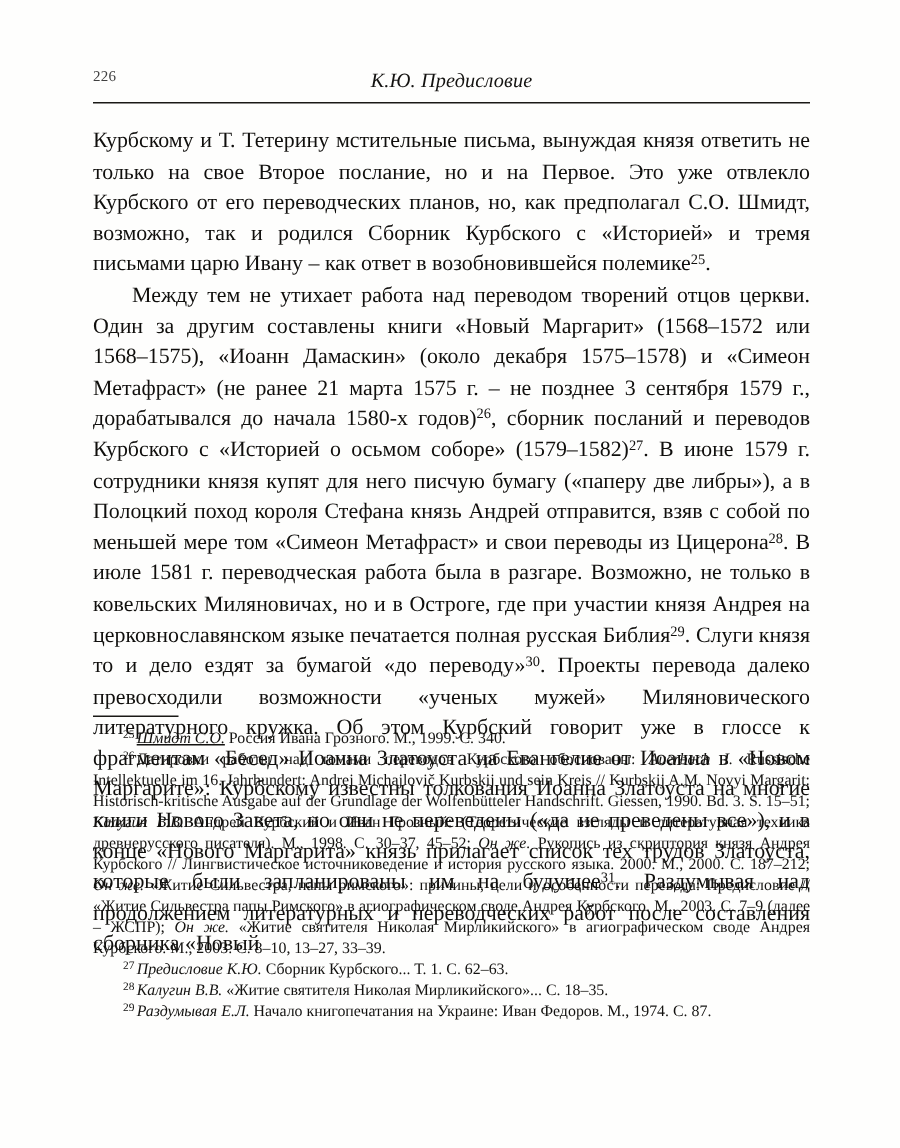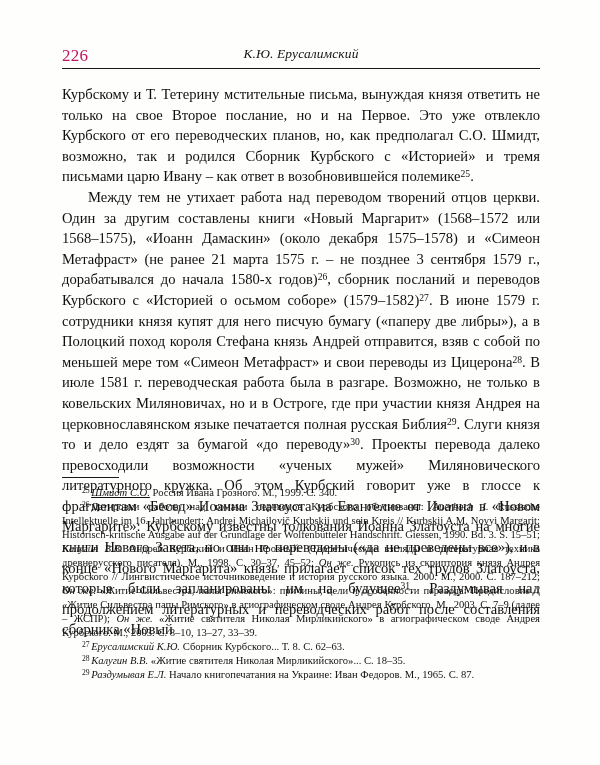--- a/index.html
+++ b/index.html
@@ -29,23 +29,23 @@
     position: absolute;
     left: 62px;
     top: 46px;
     width: 478px;
     height: 18px;
   }
   .folio {
     position: absolute;
     left: 0;
     top: 0;
-    font-size: 17px;
+    font-size: 10px;
     letter-spacing: 0.2px;
-    color: #be185d;
+    color: #404040;
   }
   .head-author {
     position: absolute;
     left: 0;
     top: 0;
     width: 478px;
     text-align: center;
     font-style: italic;
     font-size: 13.5px;
     letter-spacing: 0.1px;
@@ -121,40 +121,40 @@
   .it { font-style: italic; }
   .it-u { font-style: italic; text-decoration: underline; }
 </style>
 </head>
 <body>
 
 <div class="page">
 
   <div class="running-head">
     <span class="folio">226</span>
-    <span class="head-author">К.Ю. Ерусалимский</span>
+    <span class="head-author">К.Ю. Предисловие</span>
   </div>
   <div class="head-rule"></div>
 
   <div class="body-text">
     <p class="no-indent"><span>Курбскому и Т. Тетерину мстительные письма, вынуждая князя ответить не только на свое Второе послание, но и на Первое. Это уже отвлекло Курбского от его переводческих планов, но, как предполагал С.О. Шмидт, возможно, так и родился Сборник Курбского с «Историей» и тремя письмами царю Ивану – как ответ в возобновившейся полемике</span><sup>25</sup><span>.</span></p>
     <p><span>Между тем не утихает работа над переводом творений отцов церкви. Один за другим составлены книги «Новый Маргарит» (1568–1572 или 1568–1575), «Иоанн Дамаскин» (около декабря 1575–1578) и «Симеон Метафраст» (не ранее 21 марта 1575 г. – не позднее 3 сентября 1579 г., дорабатывался до начала 1580-х годов)</span><sup>26</sup><span>, сборник посланий и переводов Курбского с «Историей о осьмом соборе» (1579–1582)</span><sup>27</sup><span>. В июне 1579 г. сотрудники князя купят для него писчую бумагу («паперу две либры»), а в Полоцкий поход короля Стефана князь Андрей отправится, взяв с собой по меньшей мере том «Симеон Метафраст» и свои переводы из Цицерона</span><sup>28</sup><span>. В июле 1581 г. переводческая работа была в разгаре. Возможно, не только в ковельских Миляновичах, но и в Остроге, где при участии князя Андрея на церковнославянском языке печатается полная русская Библия</span><sup>29</sup><span>. Слуги князя то и дело ездят за бумагой «до переводу»</span><sup>30</sup><span>. Проекты перевода далеко превосходили возможности «ученых мужей» Миляновического литературного кружка. Об этом Курбский говорит уже в глоссе к фрагментам «Бесед» Иоанна Златоуста на Евангелие от Иоанна в «Новом Маргарите»: Курбскому известны толкования Иоанна Златоуста на многие книги Нового Завета, но они не переведены («да не преведены все»), и в конце «Нового Маргарита» князь прилагает список тех трудов Златоуста, которые были запланированы им на будущее</span><sup>31</sup><span>. Раздумывая над продолжением литературных и переводческих работ после составления сборника «Новый</span></p>
   </div>
 
   <div class="fn-rule"></div>
 
   <div class="footnotes">
 
     <p><sup>25</sup><span class="it-u">Шмидт С.О.</span><span> Россия Ивана Грозного. М., 1999. С. 340.</span></p>
 
     <p><sup>26</sup><span>Датировки работы над томами переводов Курбского обоснованы: </span><span class="it">Auerbach I.</span><span> Russische Intellektuelle im 16. Jahrhundert: Andrej Michajlovič Kurbskij und sein Kreis // Kurbskij A.M. Novyi Margarit: Historisch-kritische Ausgabe auf der Grundlage der Wolfenbütteler Handschrift. Giessen, 1990. Bd. 3. S. 15–51; </span><span class="it">Калугин В.В.</span><span> Андрей Курбский и Иван Грозный: (Теоретические взгляды и литературная техника древнерусского писателя). М., 1998. С. 30–37, 45–52; </span><span class="it">Он же.</span><span> Рукопись из скриптория князя Андрея Курбского // Лингвистическое источниковедение и история русского языка. 2000. М., 2000. С. 187–212; </span><span class="it">Он же.</span><span> «Житие Сильвестра, папы римского»: причины, цели и особенности перевода: Предисловие // «Житие Сильвестра папы Римского» в агиографическом своде Андрея Курбского. М., 2003. С. 7–9 (далее – ЖСПР); </span><span class="it">Он же.</span><span> «Житие святителя Николая Мирликийского» в агиографическом своде Андрея Курбского. М., 2003. С. 8–10, 13–27, 33–39.</span></p>
 
-    <p><sup>27</sup><span class="it">Ерусалимский К.Ю.</span><span> Сборник Курбского... Т. 8. С. 62–63.</span></p>
+    <p><sup>27</sup><span class="it">Предисловие К.Ю.</span><span> Сборник Курбского... Т. 1. С. 62–63.</span></p>
 
     <p><sup>28</sup><span class="it">Калугин В.В.</span><span> «Житие святителя Николая Мирликийского»... С. 18–35.</span></p>
 
-    <p><sup>29</sup><span class="it">Раздумывая Е.Л.</span><span> Начало книгопечатания на Украине: Иван Федоров. М., 1965. С. 87.</span></p>
+    <p><sup>29</sup><span class="it">Раздумывая Е.Л.</span><span> Начало книгопечатания на Украине: Иван Федоров. М., 1974. С. 87.</span></p>
 
 
 
   </div>
 
 </div>
 
 </body></html>

